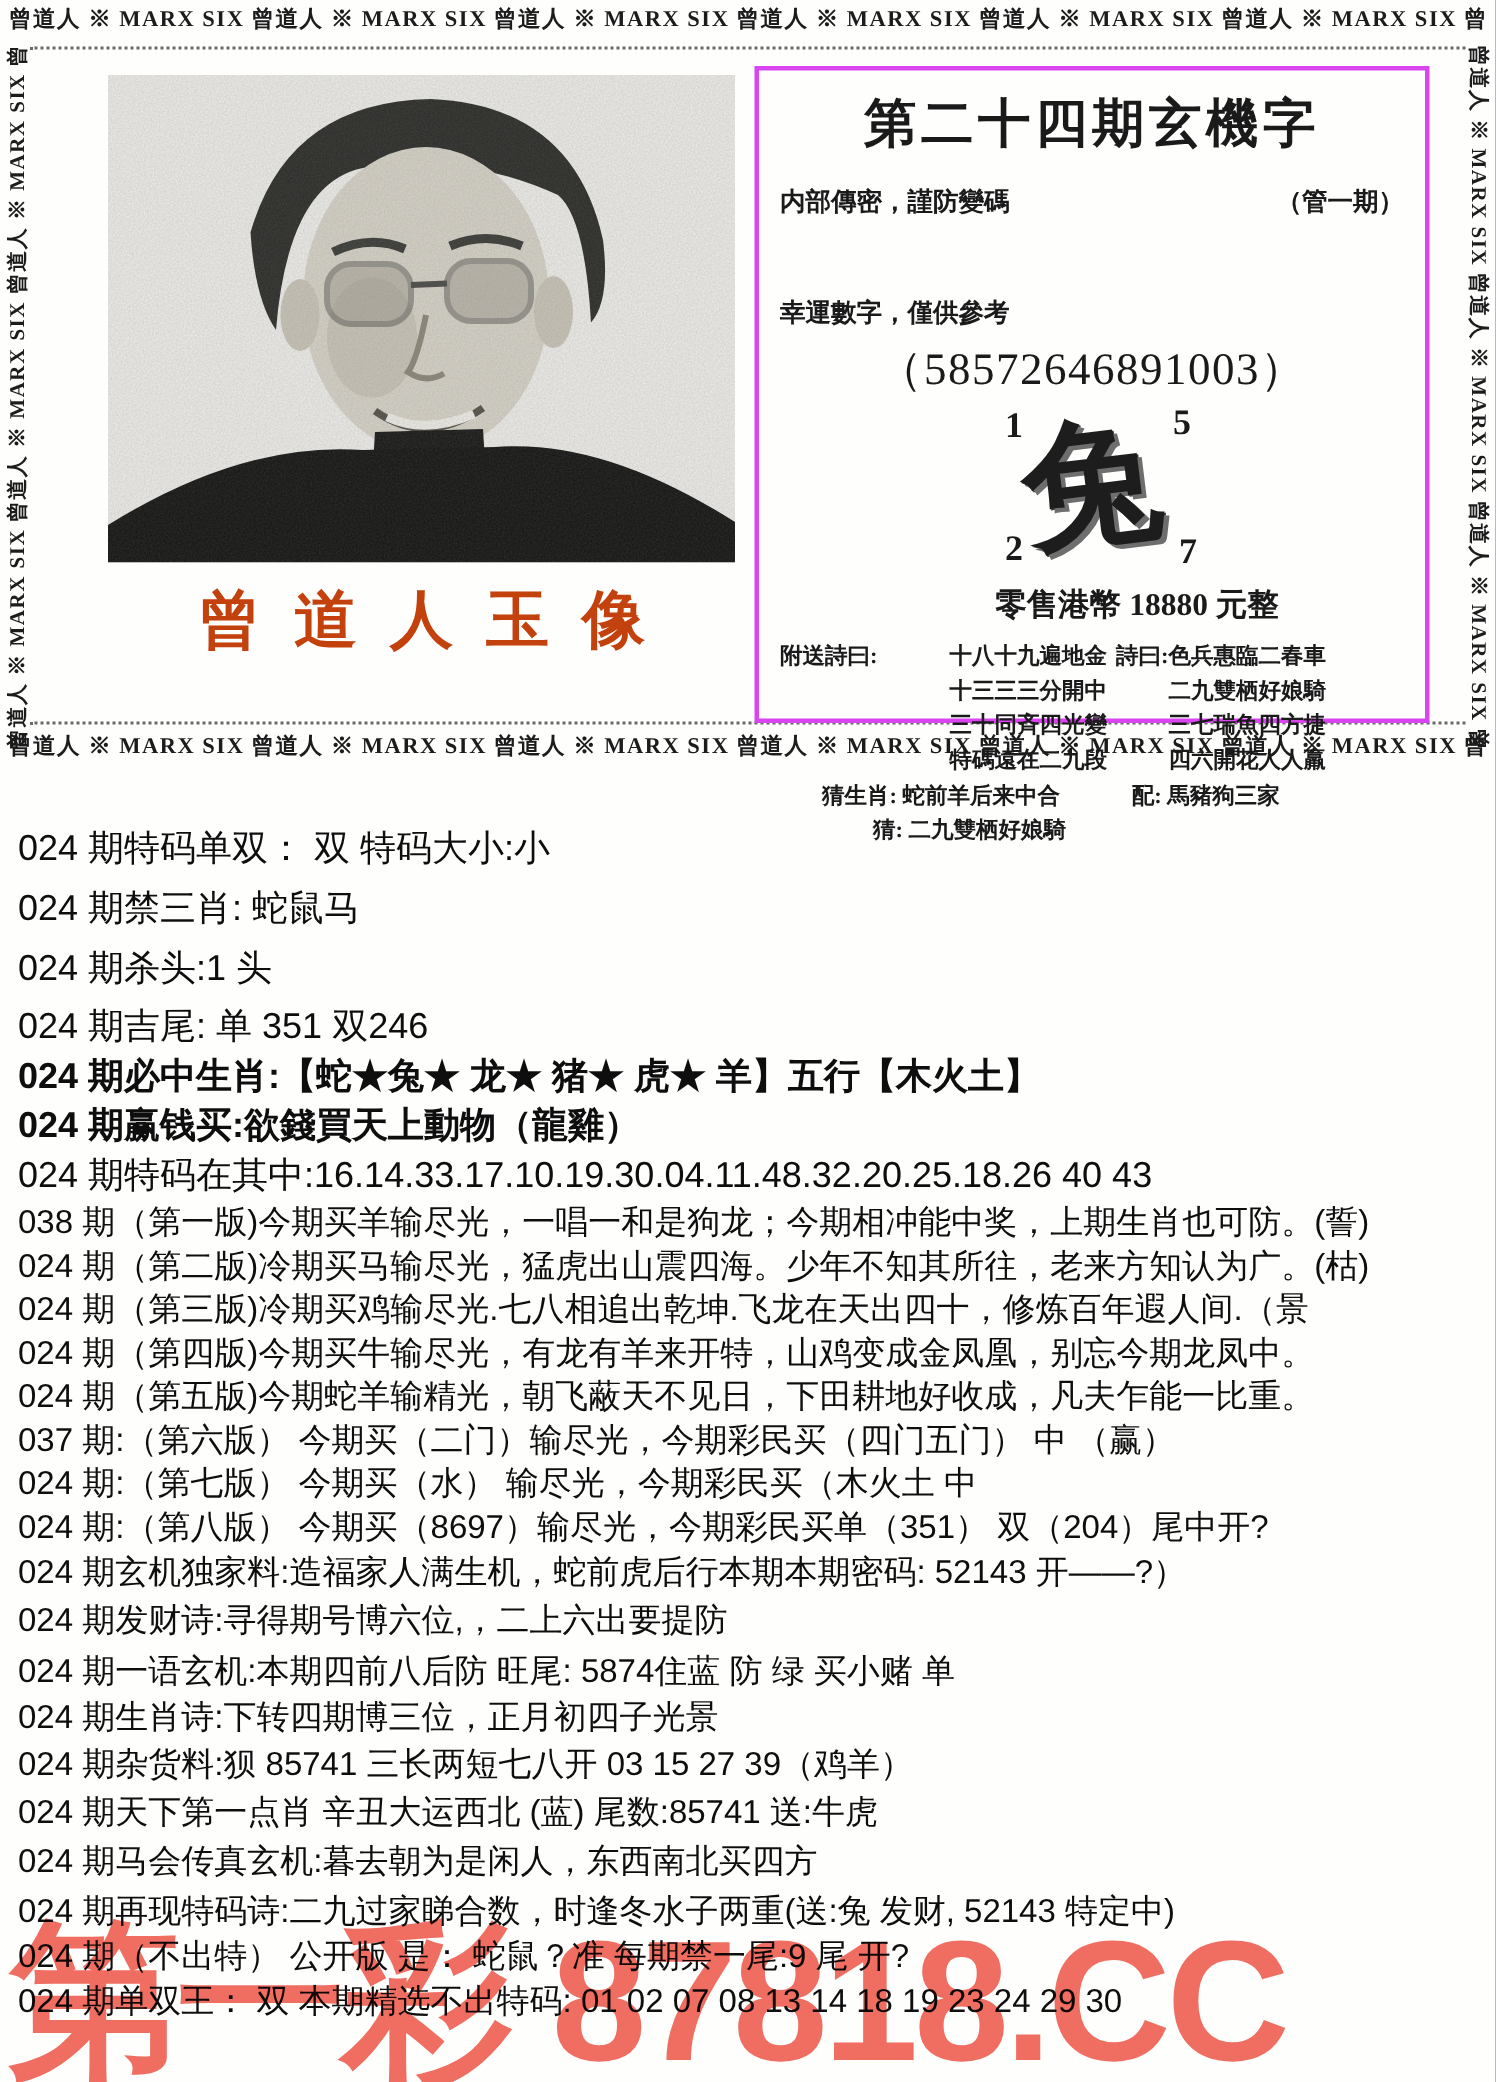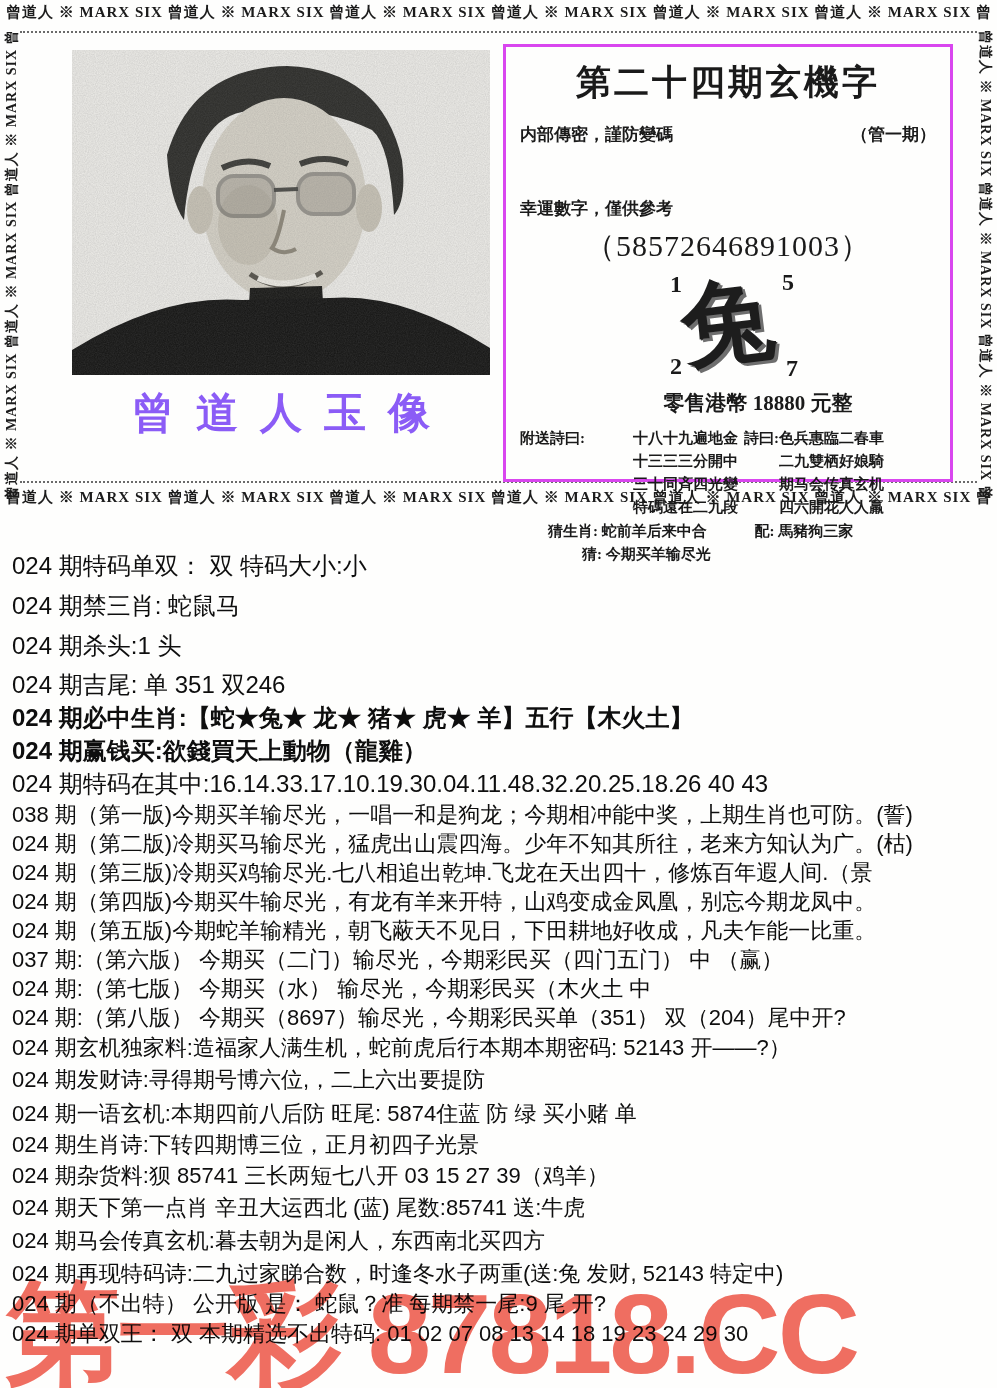--- a/index.html
+++ b/index.html
@@ -30,21 +30,21 @@
   }
   .border-left  { top:255px; left:-222px; transform:rotate(-90deg); }
   .border-right { top:255px; left:749px;  transform:rotate(90deg); }
 
   
   .portrait { position:absolute; top:50px; left:72px; width:418px; }
   .portrait svg { display:block; }
   .portrait-caption {
     margin-top:10px; text-align:center;
     font-family:"Liberation Serif", serif; font-weight:800;
-    font-size:42px; letter-spacing:22px; text-indent:22px; color:#8b5cf6;
+    font-size:42px; letter-spacing:22px; text-indent:22px; color:#c2410c;
   }
 
   
   .mystic-box {
     position:absolute; top:44px; left:503px; width:450px; height:438px;
     border:3px solid #d946ef; padding:8px 14px 6px;
     font-family:"Liberation Serif", serif; color:#1a1a1a;
   }
   .box-title {
     text-align:center; font-size:35px; font-weight:900;
@@ -171,30 +171,30 @@
             <div>十三三三分開中</div>
             <div>三十同斉四光變</div>
             <div>特碼遠在二九段</div>
           </div>
         </div>
         <div class="poem-col-right">
           <span class="poem-label">詩曰:</span>
           <div class="poem-lines">
             <div>色兵惠臨二春車</div>
             <div>二九雙栖好娘騎</div>
-            <div>期马会传真玄机</div>
+            <div>三七瑞魚四方捷</div>
             <div>四六開花人人羸</div>
           </div>
         </div>
       </div>
       <div class="guess-row">
         <div class="guess-1">猜生肖: 蛇前羊后来中合</div>
         <div class="match-line">配: 馬豬狗三家</div>
       </div>
-      <div class="guess-2">猜: 今期买羊输尽光</div>
+      <div class="guess-2">猜: 二九雙栖好娘騎</div>
     </div>
   </div>
 
   <div class="tips">
     <div class="tip f-lg r40">024 期特码单双：  双  特码大小:小</div>
     <div class="tip f-lg r40">024 期禁三肖: 蛇鼠马</div>
     <div class="tip f-lg r40">024 期杀头:1 头</div>
     <div class="tip f-lg r33">024 期吉尾: 单 351 双246</div>
     <div class="tip f-lg r33 bold">024 期必中生肖:【蛇★兔★ 龙★ 猪★ 虎★ 羊】五行【木火土】</div>
     <div class="tip f-lg r33 bold">024 期赢钱买:欲錢買天上動物（龍雞）</div>

